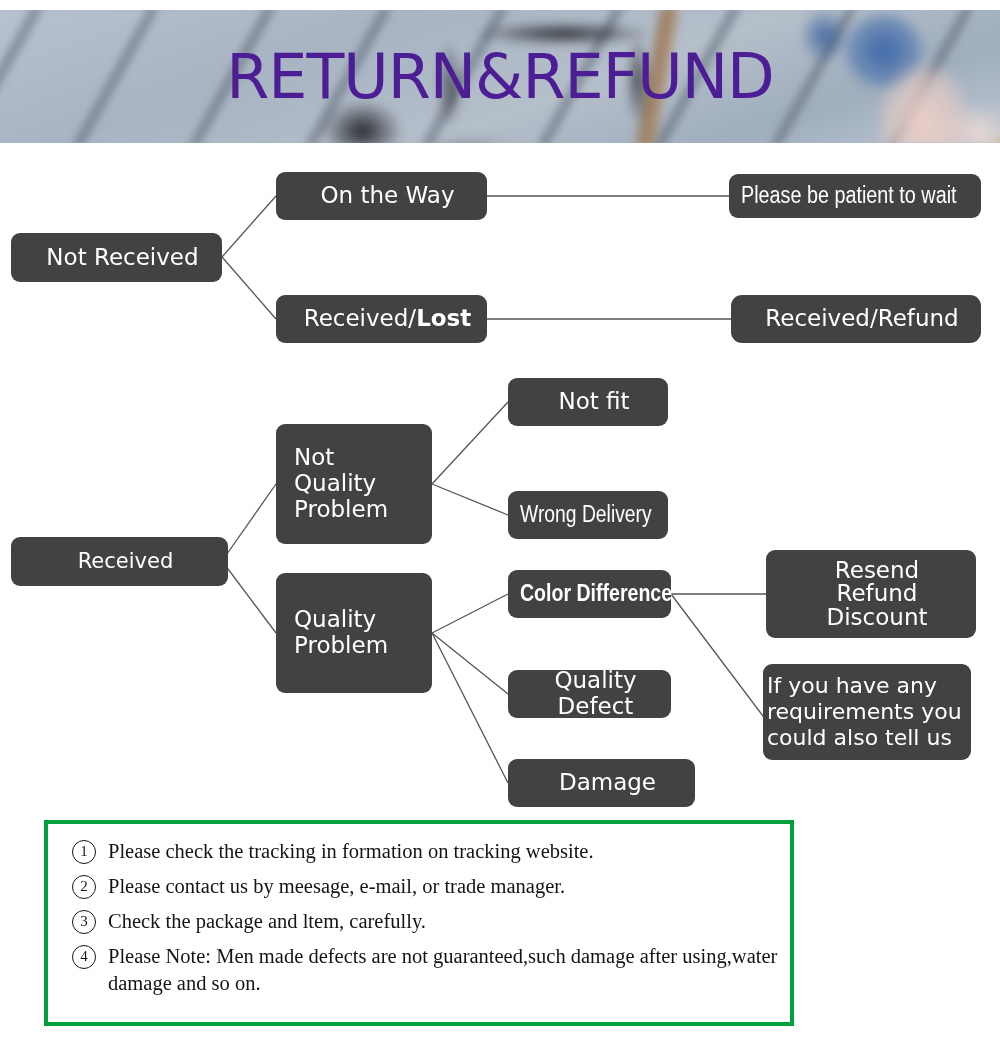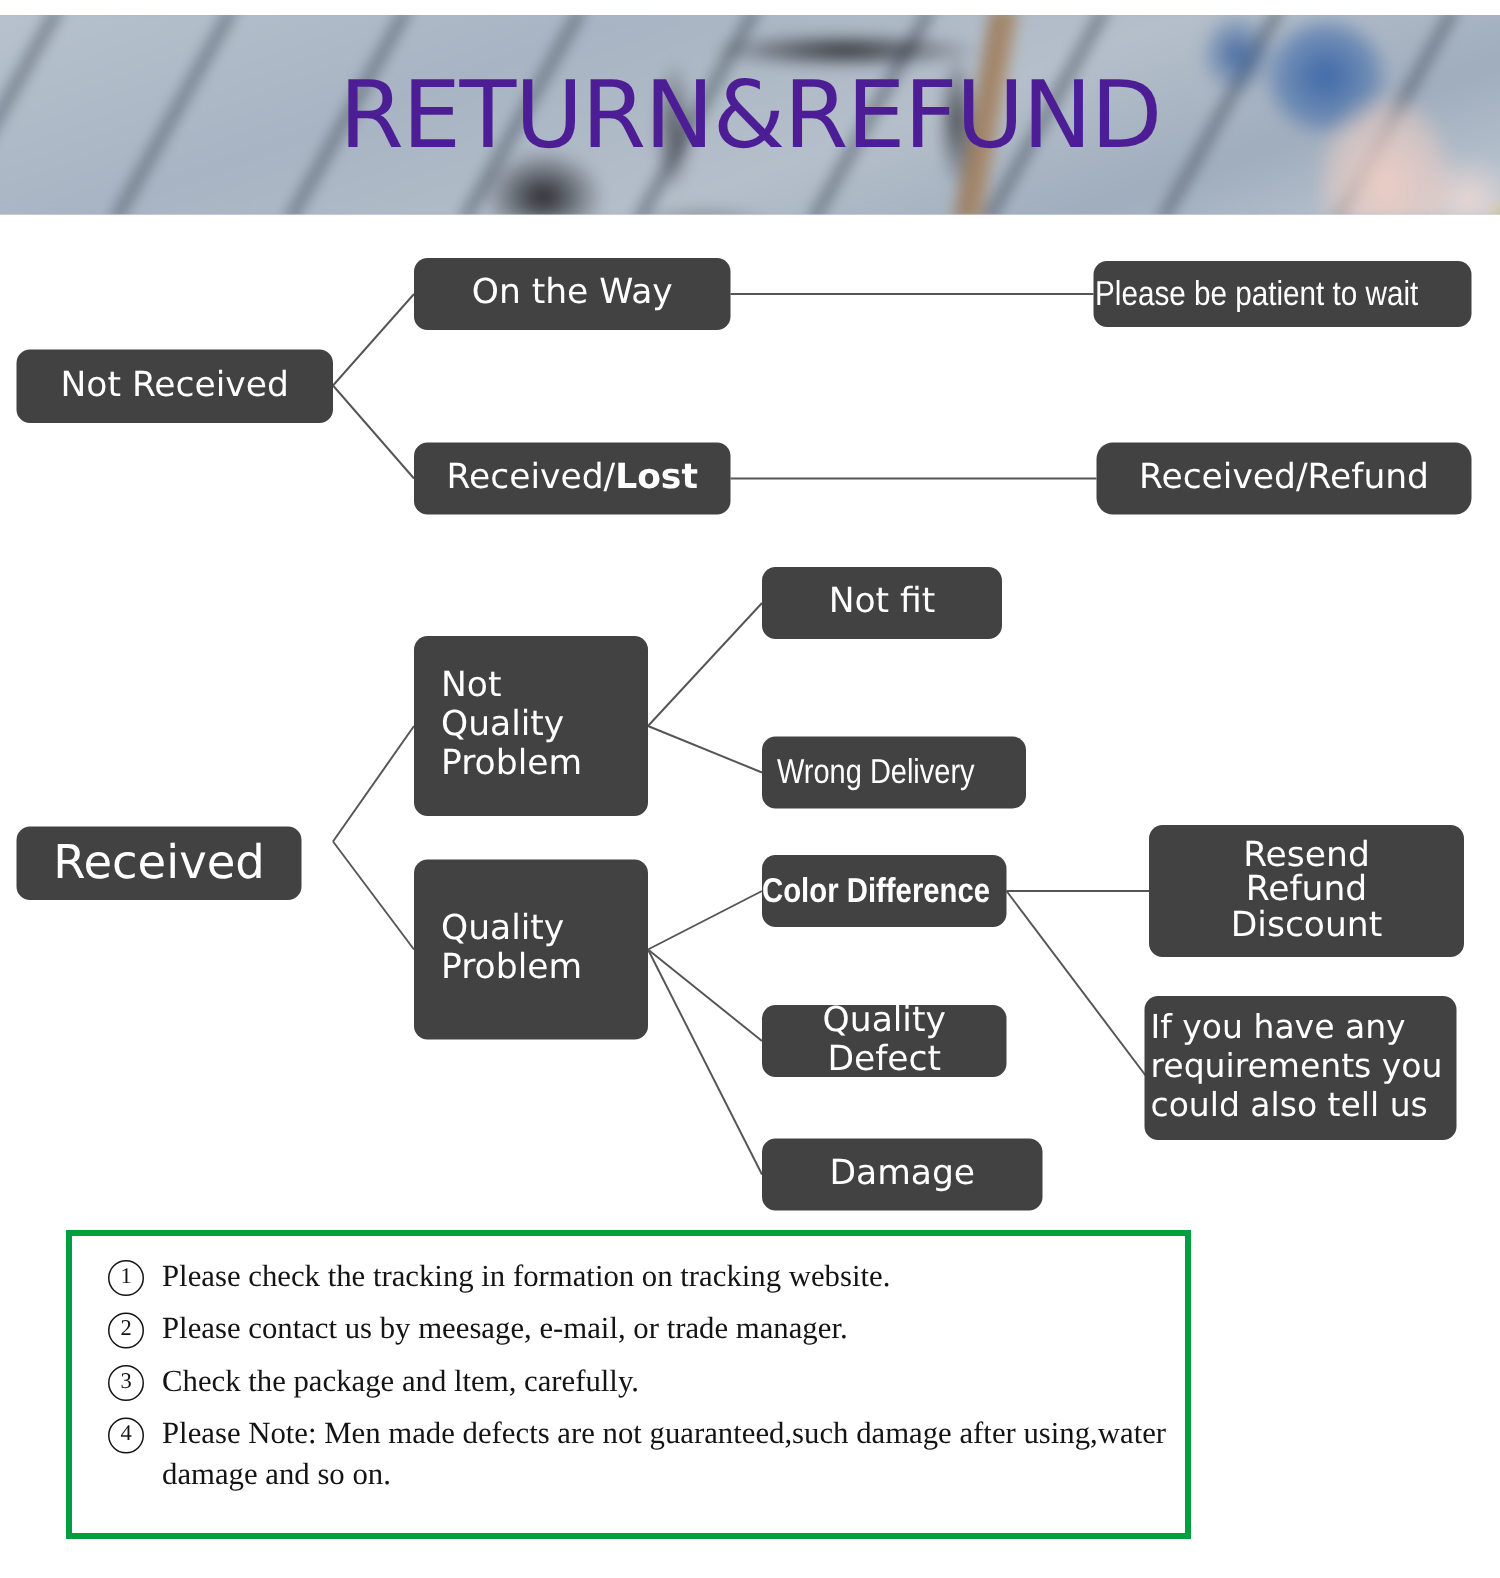--- a/index.html
+++ b/index.html
@@ -74,21 +74,21 @@
     position: absolute;
     background: #424242;
     border-radius: 9px;
     color: #ffffff;
     display: flex;
     align-items: center;
     line-height: 1.12;
   }
   .node .t { display: block; width: 100%; }
 
-  .ctr  { justify-content: center; text-align: center; }
+  .ctr  { justify-content: center; text-align: center; padding-left: 12px; }
   .lft  { justify-content: flex-start; text-align: left; }
 
   .f-reg  { font-family: "DejaVu Sans", sans-serif; font-weight: 400; }
   .cond-in { display:inline-block; transform: scaleX(.80); transform-origin: left center; white-space: nowrap; }
 
   
   #notes {
     position: absolute;
     left: 44px; top: 820px;
     width: 750px; height: 206px;
@@ -150,21 +150,21 @@
       <path d="M671,451 L766,451"></path>
 
       <path d="M671,451 L766,577"></path>
     </g>
   </svg>
 
   <div class="node ctr f-reg" style="left:11px; top:90px; width:211px; height:49px; font-size:23px;">
     <span class="t">Not Received</span>
   </div>
 
-  <div class="node ctr f-reg" style="left:11px; top:408px; width:190px; height:49px; font-size:31px;">
+  <div class="node ctr f-reg" style="left:11px; top:394px; width:217px; height:49px; font-size:21px;">
     <span class="t">Received</span>
   </div>
 
   <div class="node ctr f-reg" style="left:276px; top:29px; width:211px; height:48px; font-size:23px;">
     <span class="t">On the Way</span>
   </div>
 
   <div class="node ctr f-reg" style="left:276px; top:152px; width:211px; height:48px; font-size:23px;">
     <span class="t">
       <span>Received/</span><b>Lost</b>
@@ -187,21 +187,21 @@
 
   <div class="node lft f-reg" style="left:276px; top:430px; width:156px; height:120px; font-size:23px; padding-left:18px; white-space:pre-line;">
     <span class="t">Quality
 Problem</span>
   </div>
 
   <div class="node ctr f-reg" style="left:508px; top:235px; width:160px; height:48px; font-size:23px;">
     <span class="t">Not fit</span>
   </div>
 
-  <div class="node ctr" style="left:508px; top:348px; width:176px; height:48px; font-size:23px; font-family:'Liberation Sans',sans-serif;">
+  <div class="node ctr" style="left:508px; top:348px; width:160px; height:48px; font-size:23px; font-family:'Liberation Sans',sans-serif;">
     <span class="t"><span class="cond-in" style="transform:scaleX(.84);">Wrong Delivery</span></span>
   </div>
 
   <div class="node ctr" style="left:508px; top:427px; width:163px; height:48px; font-size:23px; font-family:'Liberation Sans',sans-serif;font-weight:bold;">
     <span class="t"><span class="cond-in" style="transform:scaleX(.85);">Color Difference</span></span>
   </div>
 
   <div class="node ctr f-reg" style="left:508px; top:527px; width:163px; height:48px; font-size:23px;">
     <span class="t">Quality Defect</span>
   </div>

